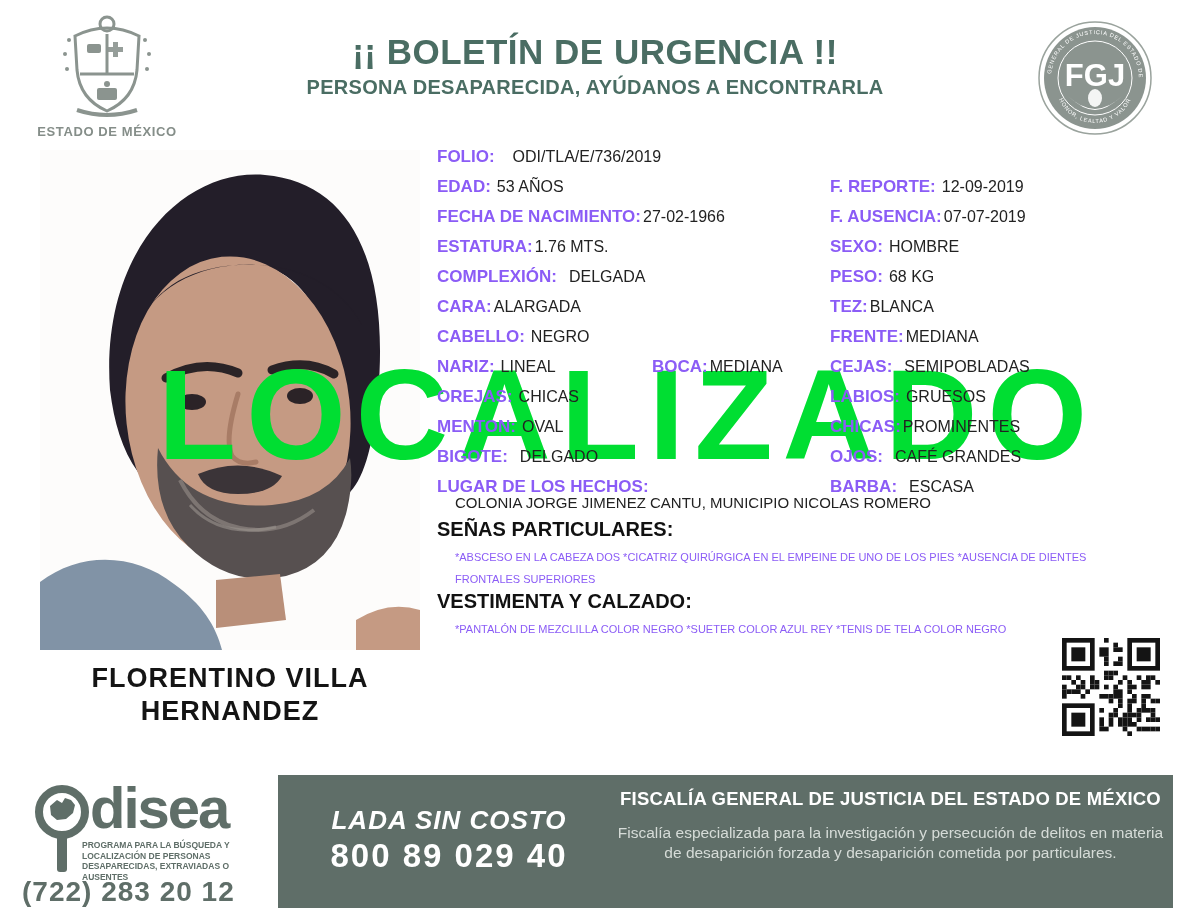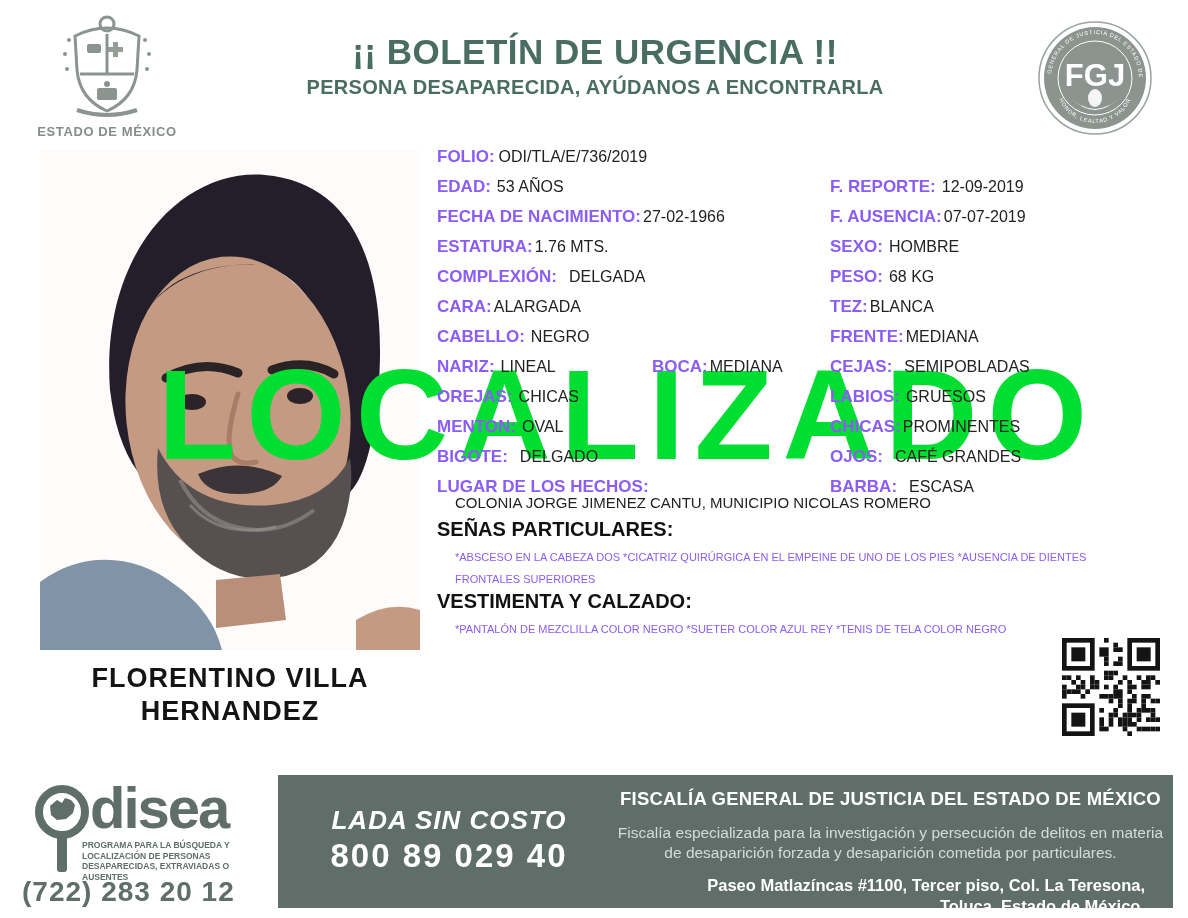--- a/index.html
+++ b/index.html
@@ -133,21 +133,21 @@
       <path d="M176,430 l64,-6 l6,46 l-70,8 Z" fill="#b98f79"></path>
       <path d="M0,432 C42,400 96,404 134,434 C162,454 176,476 182,500 L0,500 Z" fill="#8193a6"></path>
       <path d="M316,470 q32,-20 64,-10 L380,500 L316,500 Z" fill="#c59a83"></path>
     </svg>
   </div>
 
   <div class="watermark">LOCALIZADO</div>
 
   <div class="fields">
     <div class="frow" style="top:0">
-      <span class="cl"><span class="flabel">FOLIO:</span><span class="fvalue" style="margin-left:4px">ODI/TLA/E/736/2019</span></span>
+      <span class="cl"><span class="flabel">FOLIO:</span><span class="fvalue" style="margin-left:18px">ODI/TLA/E/736/2019</span></span>
     </div>
     <div class="frow" style="top:30px">
       <span class="cl"><span class="flabel">EDAD:</span><span class="fvalue">53 AÑOS</span></span>
       <span class="cr"><span class="flabel">F. REPORTE:</span><span class="fvalue">12-09-2019</span></span>
     </div>
     <div class="frow" style="top:60px">
       <span class="cl"><span class="flabel">FECHA DE NACIMIENTO:</span><span class="fvalue" style="margin-left:2px">27-02-1966</span></span>
       <span class="cr"><span class="flabel">F. AUSENCIA:</span><span class="fvalue" style="margin-left:2px">07-07-2019</span></span>
     </div>
     <div class="frow" style="top:90px">
@@ -331,24 +331,20 @@
   </div>
 
   <div class="footer-dark">
     <div class="lada">
       <div class="lada-label">LADA SIN COSTO</div>
       <div class="lada-number">800 89 029 40</div>
     </div>
     <div class="fiscalia">
       <div class="fiscalia-title">FISCALÍA GENERAL DE JUSTICIA DEL ESTADO DE MÉXICO</div>
       <div class="fiscalia-desc">Fiscalía especializada para la investigación y persecución de delitos en materia de desaparición forzada y desaparición cometida por particulares.</div>
-      <div class="fiscalia-address">
-        <div>Paseo Matlazíncas #1100, Tercer piso, Col. La Teresona,</div>
-        <div>Toluca, Estado de México.</div>
-      </div>
     </div>
   </div>
 
   <div class="footer-left">
     <div class="odisea-row">
       <svg class="odisea-glass" width="62" height="92" viewBox="0 0 62 92">
         <circle cx="30" cy="28" r="23" fill="none" stroke="#5f6e68" stroke-width="8"></circle>
         <path d="M18,22 l7,-6 5,3 3,-5 6,2 4,5 -2,8 -7,6 -9,1 -6,-5 Z" fill="#5f6e68"></path>
         <rect x="25" y="50" width="10" height="38" rx="3" fill="#5f6e68"></rect>
       </svg>

